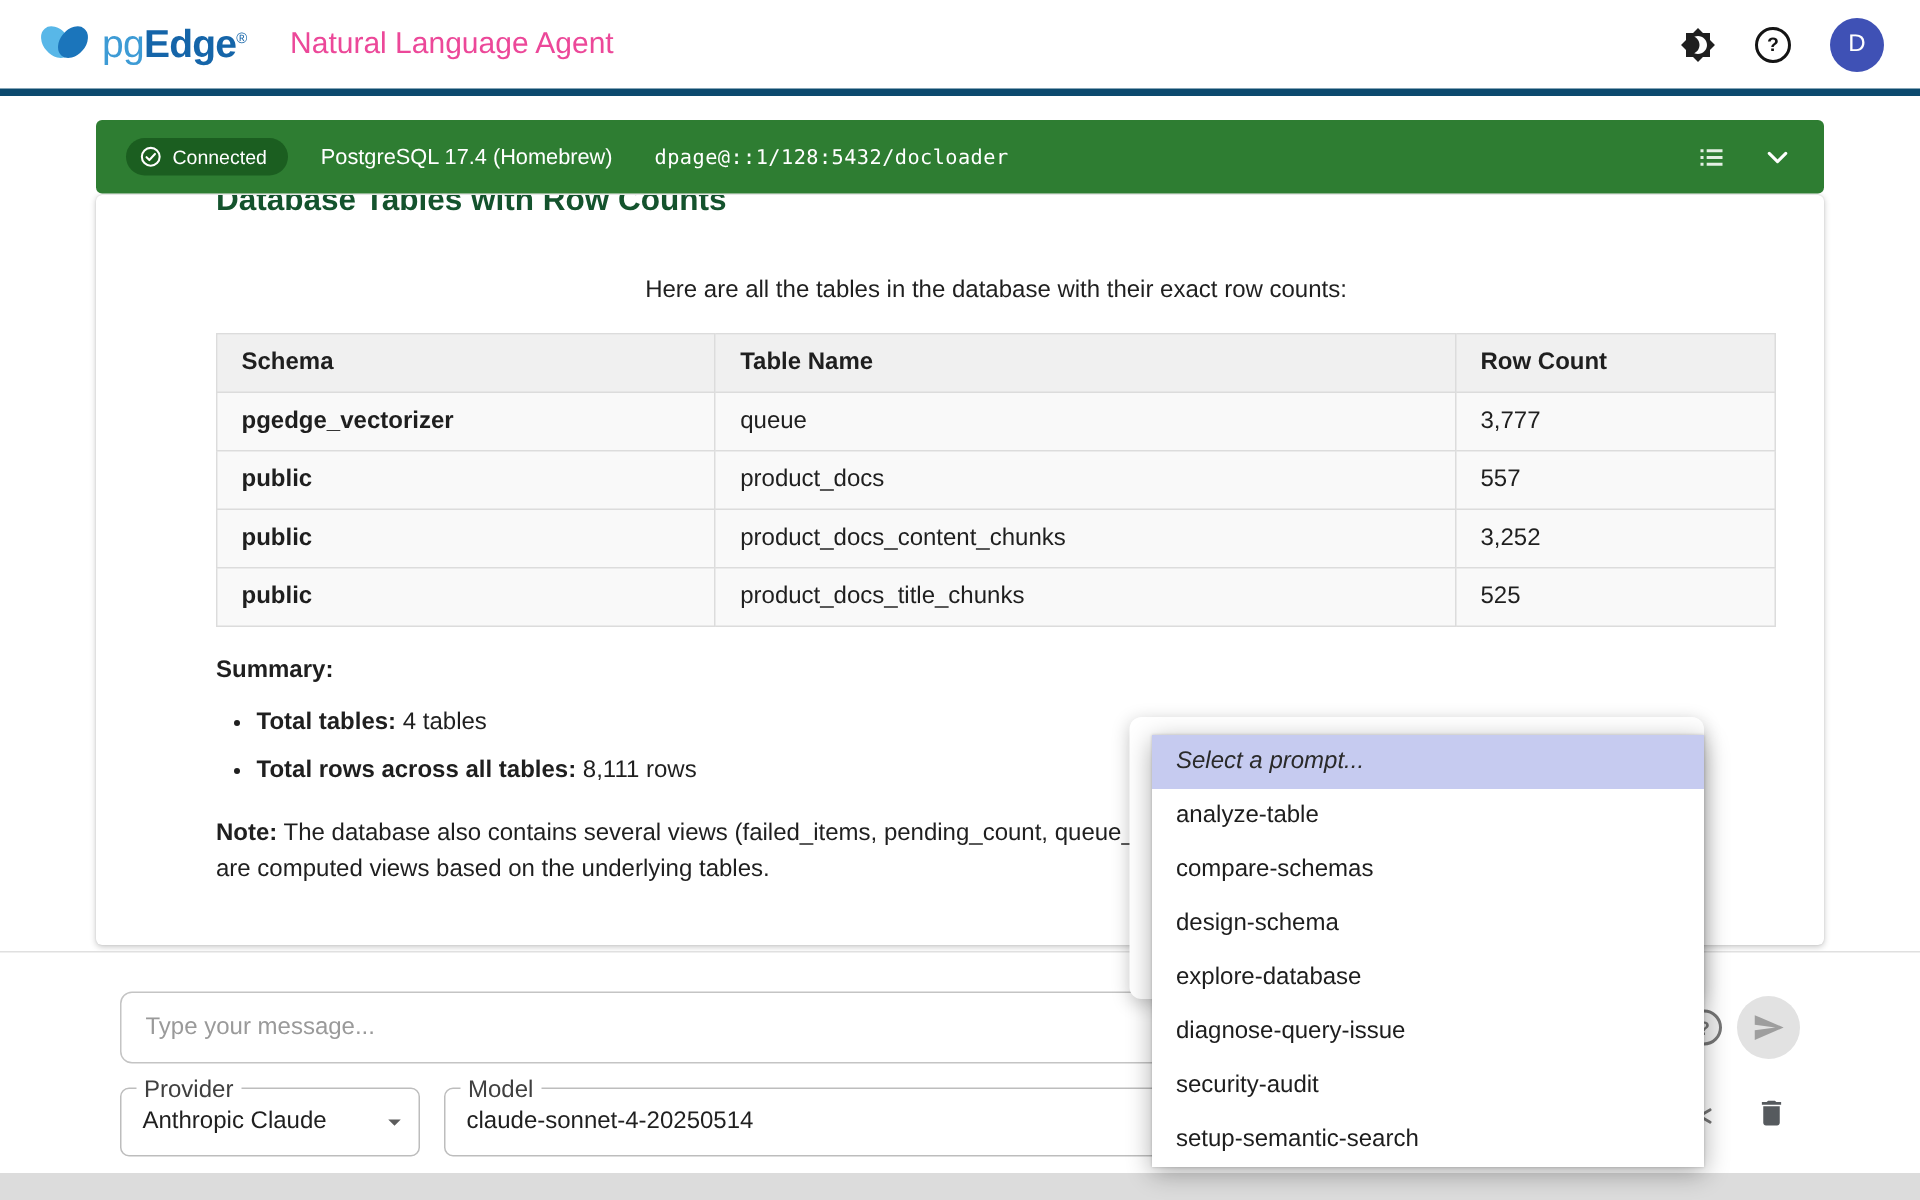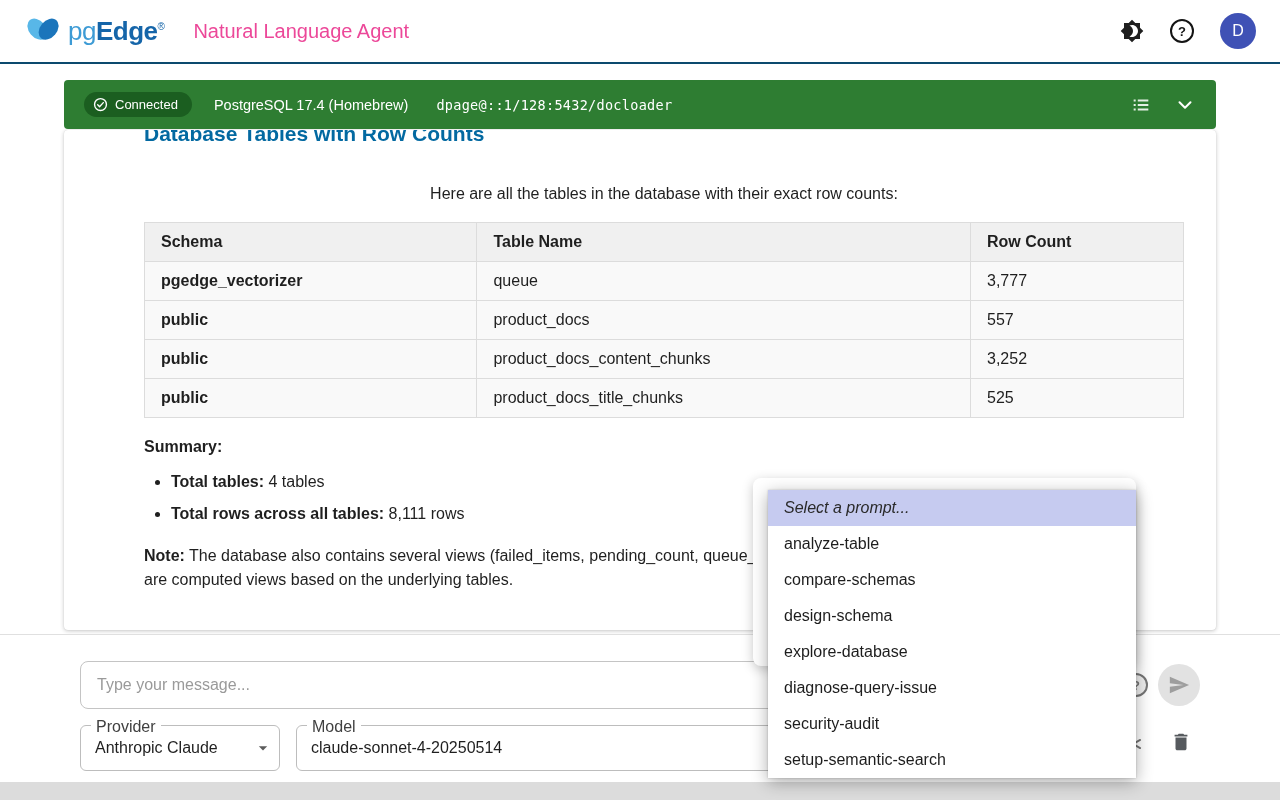--- a/index.html
+++ b/index.html
@@ -8,21 +8,21 @@
     font-family:"Liberation Sans", sans-serif;
     background:#ffffff;
     position:relative;
     overflow:hidden;
     color:#1f1f1f;
   }
 
   
   .app-header {
     position:absolute; top:0; left:0; right:0; height:64px;
-    background:#fff; border-bottom:2px solid #0c4a6e;
+    background:#fff; border-bottom:5px solid #0c4a6e;
     display:flex; align-items:center; padding:0 24px; z-index:5;
   }
   .logo { display:flex; align-items:center; gap:6px; }
   .wordmark { font-size:26px; letter-spacing:-0.5px; }
   .wordmark .pg { color:#3d9bd5; font-weight:500; }
   .wordmark .edge { color:#1565a9; font-weight:700; }
   .wordmark .reg { font-size:10px; color:#1565a9; vertical-align:super; }
   .app-title { margin-left:29px; font-size:20px; color:#ec4899; font-weight:400; }
   .header-right { margin-left:auto; display:flex; align-items:center; gap:26px; }
   .help-ring {
@@ -48,21 +48,21 @@
   .conn-dsn { margin-left:28px; font-family:"DejaVu Sans Mono","Liberation Mono",monospace; font-size:13.5px; letter-spacing:0.3px; }
   .conn-right { margin-left:auto; display:flex; align-items:center; gap:22px; }
 
   
   .chat-card {
     position:absolute; left:64px; right:64px; top:130px; height:500px;
     background:#fff; border-radius:4px;
     box-shadow:0 1px 4px rgba(0,0,0,0.22), 0 0 1px rgba(0,0,0,0.15);
     padding:0 32px 0 80px; overflow:hidden; z-index:1;
   }
-  .msg-heading { font-size:21px; font-weight:700; color:#0369a1; line-height:28px; margin-top:-10px; }
+  .msg-heading { font-size:21px; font-weight:700; color:#14532d; line-height:28px; margin-top:-10px; }
   .msg-intro { font-size:16px; line-height:24px; margin-top:34px;text-align:center; }
   table.results { border-collapse:collapse; width:100%; margin-top:16px; font-size:16px; }
   table.results th, table.results td { border:1px solid #dcdcdc; text-align:left; padding:10px 16px; }
   table.results th { background:#f0f0f0; font-weight:700; }
   table.results td { background:#f9f9f9; }
   td.col-schema { font-weight:700; }
   .col-w1 { width:32%; } .col-w2 { width:47.5%; } .col-w3 { width:20.5%; }
   .msg-summary { font-size:16px; font-weight:700; margin-top:20px; }
   ul.summary-list { margin:10px 0 0 0; padding-left:27px; font-size:16px; line-height:32px; }
   .msg-note { margin-top:14px; font-size:16px; line-height:24px; }

